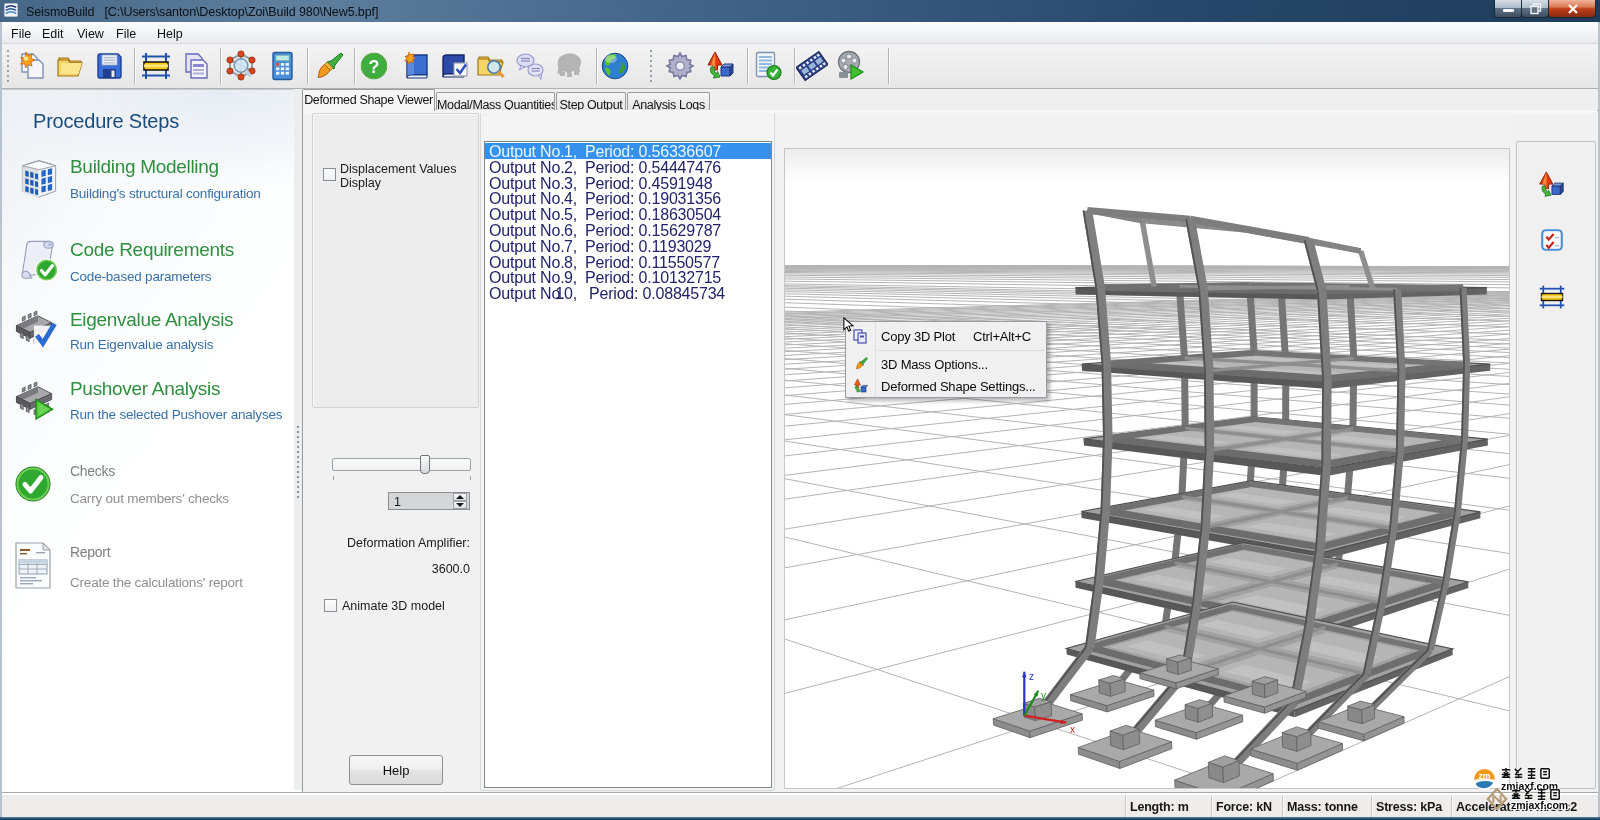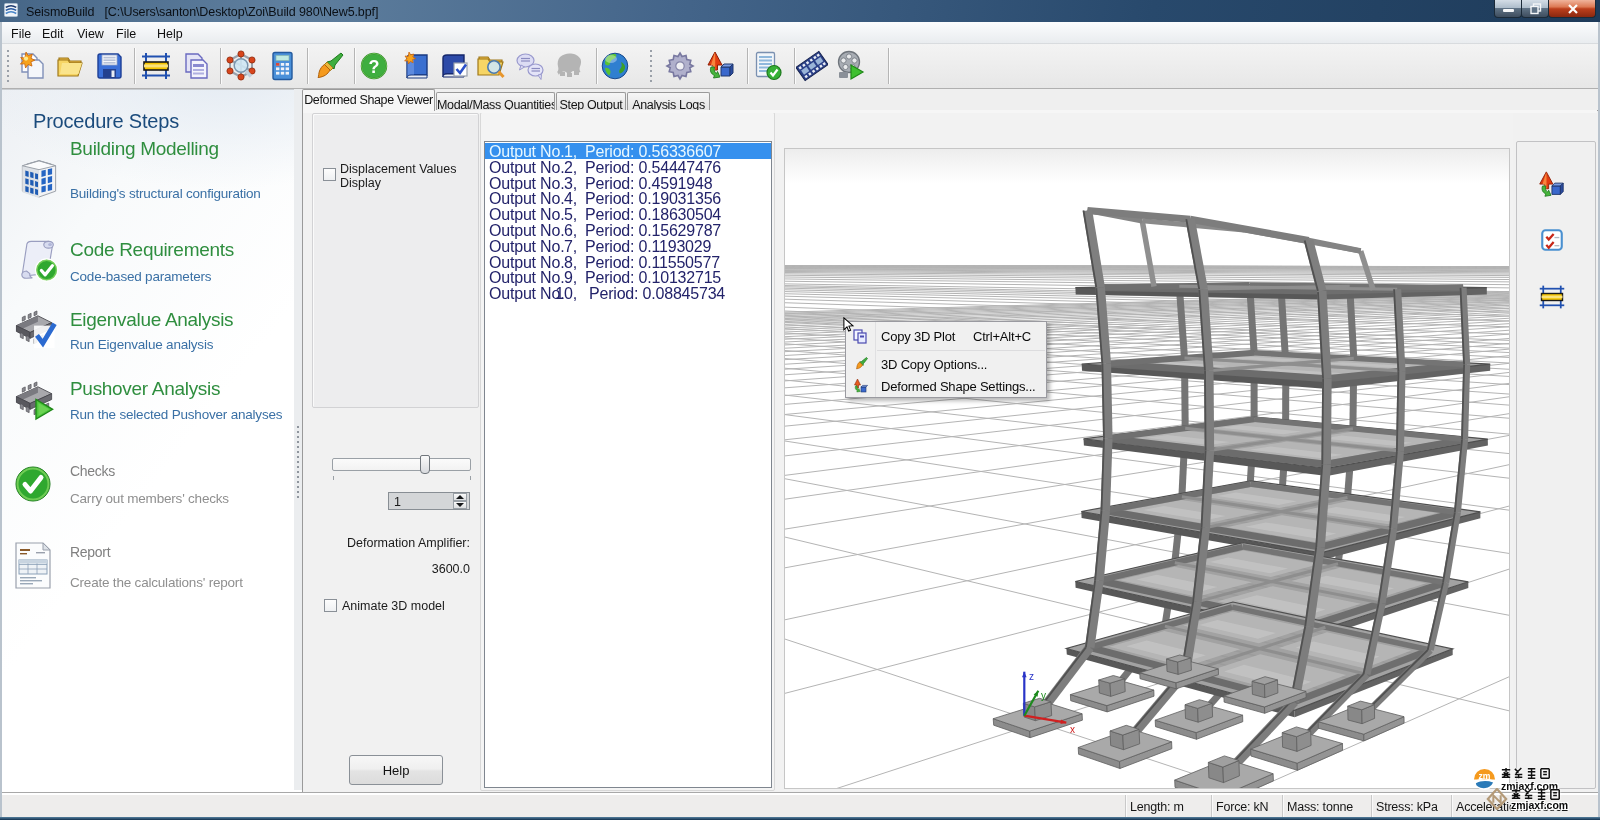--- a/index.html
+++ b/index.html
@@ -36,21 +36,21 @@
 .lrow{left:485px;width:286px;height:15.8px;font-size:16px;letter-spacing:-0.2px;color:#23236a}
 .lrow span{position:absolute;top:0}
 .lr1{left:4px}.lr2{left:62px;width:30px;text-align:right}
 #viewport{left:780px;top:112px;width:733px;height:679px;background:#f2f2f2}
 #canvas3d{left:784px;top:148px;width:726px;height:641px;background:linear-gradient(#ededed,#ffffff 34px),#ffffff;border:1px solid #c6c6c6;overflow:hidden}
 #rstrip{left:1516px;top:141px;width:80px;height:648px;background:#f0f0f0;border:1px solid #c2c2c4;border-radius:2px}
 #ctxmenu{left:845px;top:321px;width:202px;height:77px;background:#f0f0f0;border:1px solid #9a9aa0;box-shadow:3px 3px 4px rgba(0,0,0,.28);z-index:5}
 .cmx{white-space:nowrap;font-size:13px;letter-spacing:-0.2px;color:#0a0a0a}
 #statusbar{left:2px;top:794px;width:1596px;height:23px;background:#eeedec;border-top:1px solid #ffffff}
 .ssep{top:795px;width:1px;height:22px;background:#c9c9c9;box-shadow:1px 0 0 #fafafa}
-.slb{top:800px;font-size:12.5px;font-weight:normal;letter-spacing:-0.2px;color:#161616}
+.slb{top:800px;font-size:12.5px;font-weight:bold;letter-spacing:-0.2px;color:#161616}
 #btmstrip{left:0;top:817px;width:1600px;height:3px;background:linear-gradient(#55809f,#12304d)}
 .wmtext{font-weight:bold;color:#0a0a0a;text-shadow:-1px -1px 0 #fff,1px -1px 0 #fff,-1px 1px 0 #fff,1px 1px 0 #fff;white-space:nowrap}
 .winbtn{top:0;height:18px;border:1px solid #1b2a38;border-top:none}
 </style></head><body>
 <div id="titlebar" class="abs">
     <div class="abs" style="left:4px;top:3px"><svg viewBox="0 0 16 16" width="14" height="14">
 <rect x="0" y="0" width="16" height="16" rx="2" fill="#f0f4f8" stroke="#5a7a9a" stroke-width="1"></rect>
 <path d="M2 5c4-2.5 8-2.5 12 0" stroke="#1d3a6e" stroke-width="1.7" fill="none"></path>
 <path d="M2 8.5c4-2.5 8-2.5 12 0" stroke="#2a5aa0" stroke-width="1.7" fill="none"></path>
 <path d="M2 12c4-2.5 8-2.5 12 0" stroke="#4a86c8" stroke-width="1.7" fill="none"></path>
@@ -296,21 +296,21 @@
 </g>
 <g fill="#2565c4">
 <path d="M22.5 16.2l4.4-1.1v6.2l-4.4 1.1z"></path>
           <path d="M29 14.6l4.4-1.1v6.2l-4.4 1.1z"></path>
 <path d="M22.5 24.2l4.4-1.1v6.2l-4.4 1.1z"></path>
           <path d="M29 22.6l4.4-1.1v6.2l-4.4 1.1z"></path>
 <path d="M22.5 32.2l4.4-1.1v6.2l-4.4 1.1z"></path>
           <path d="M29 30.6l4.4-1.1v6.2l-4.4 1.1z"></path>
 </g>
       </svg></div>
-    <div class="abs lp-t" style="left:68px;top:48px">Building Modelling</div>
+    <div class="abs lp-t" style="left:68px;top:66px">Building Modelling</div>
     <div class="abs lp-s" style="left:68px;top:96px">Building's structural configuration</div>
     <div class="abs" style="left:16px;top:147px"><svg viewBox="0 0 44 48" width="42" height="47">
 <path d="M14 4c-3 0-5 2-5 5l-4 26c-.5 3 1 5 4 5l18-2c3 0 5-2 5-5l4-24c.5-3-1-5-4-5z" fill="#eceef8" stroke="#9a9ec0" stroke-width="1.2"></path>
 <ellipse cx="32" cy="7.5" rx="5" ry="3.6" fill="#d8dcf0" stroke="#9a9ec0" stroke-width="1.2"></ellipse>
 <ellipse cx="33.6" cy="7.2" rx="2" ry="1.6" fill="#b0b6d8"></ellipse>
 <path d="M9 35c-3 .2-5 1.6-5 4s2 3.8 5 3.6l6-.4c-2.5-1-3-2.5-2.6-4.4z" fill="#d8dcf0" stroke="#9a9ec0" stroke-width="1.2"></path>
 <circle cx="30" cy="34" r="11.5" fill="#2fa82f" stroke="#ffffff" stroke-width="1.6"></circle>
 <circle cx="30" cy="34" r="10.2" fill="none" stroke="#7fd45f" stroke-width="1.6" opacity=".8"></circle>
 <path d="M24.5 34.5l4 4.5 7.5-9.5" fill="none" stroke="#ffffff" stroke-width="3.4" stroke-linecap="round" stroke-linejoin="round"></path>
       </svg></div>
@@ -990,21 +990,21 @@
 <rect x="6" y="5" width="8" height="10" fill="#e8ecff" stroke="#4a4ab0" stroke-width="1.2"></rect>
 <rect x="8" y="7.5" width="4" height="2" fill="#4a4ab0"></rect>
       </svg></div>
     <div class="abs cmx" style="left:35px;top:7px">Copy 3D Plot</div>
     <div class="abs cmx" style="left:127px;top:7px">Ctrl+Alt+C</div>
     <div class="abs" style="left:31px;top:28px;width:168px;height:1px;background:#dcdcde"></div>
     <div class="abs" style="left:6px;top:34px"><svg viewBox="0 0 16 16" width="16" height="16">
         <path d="M14.5 1.5l-5 4-2 .5 3.5 3.5.5-2 4-5z" fill="#3fae3f" stroke="#1d7a1d" stroke-width=".7"></path>
 <path d="M7.5 6l3 3c-1 2-3 3.5-6 3.8.5-.8.3-2 .7-3.2s1-2.5 2.3-3.6z" fill="#f59a1e" stroke="#b05f08" stroke-width=".7"></path>
       </svg></div>
-    <div class="abs cmx" style="left:35px;top:35px">3D Copy Options...</div>
+    <div class="abs cmx" style="left:35px;top:35px">3D Mass Options...</div>
     <div class="abs" style="left:6px;top:56px"><svg viewBox="0 0 16 16" width="16" height="16">
         <path d="M5.5 1L2.5 7h2v3h2V7h2z" fill="#e85c20" stroke="#8f2a06" stroke-width=".6"></path>
 <path d="M3.5 8c-.8 2 0 3.8 1.8 4.6l-.5 1.4 3.4-.5-1.3-3-.5 1.1c-1-.5-1.6-1.8-1-3.6z" fill="#46b43c" stroke="#1f7a1f" stroke-width=".5"></path>
 <rect x="9" y="9" width="5" height="5" fill="#3a68cc" stroke="#20386e" stroke-width=".6"></rect>
 <path d="M9 9l1.6-1.6h5L14 9z" fill="#7a9ce4" stroke="#20386e" stroke-width=".6"></path>
       </svg></div>
     <div class="abs cmx" style="left:35px;top:57px">Deformed Shape Settings...</div>
   </div>
 <div class="abs" style="left:843px;top:317px;z-index:7"><svg viewBox="0 0 14 20" width="12" height="17">
 <path d="M1 1v14l3.6-3.4 2 4.9 2.3-1-2-4.8 4.8-.3z" fill="#ffffff" stroke="#000000" stroke-width="1.2"></path>

